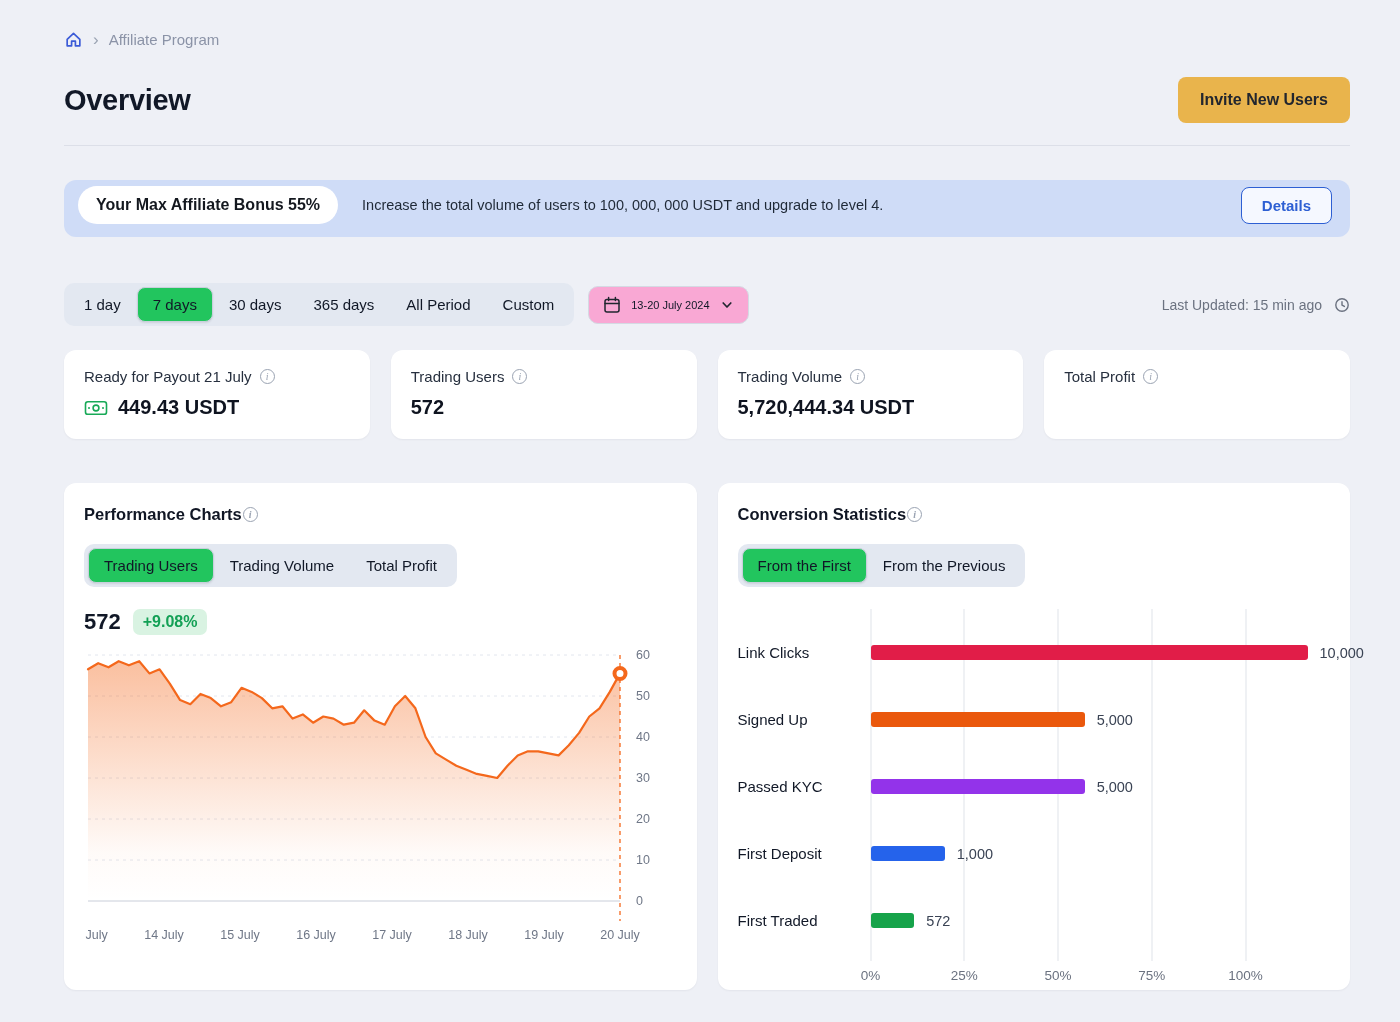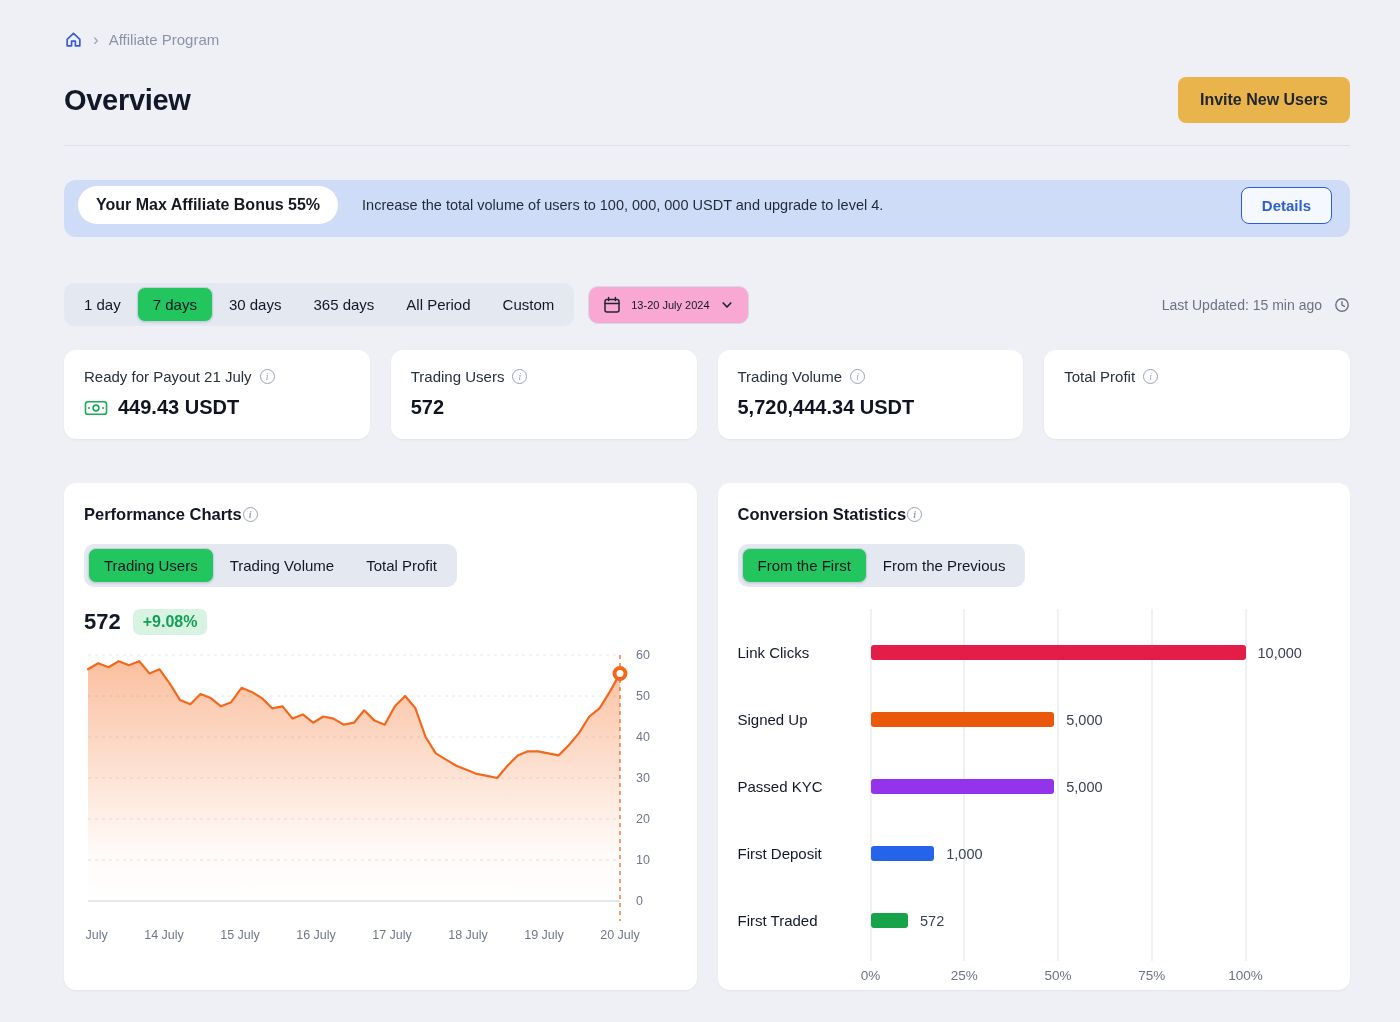--- a/index.html
+++ b/index.html
@@ -49,21 +49,21 @@
   .badge-up { background:#d9f3e2; color:#13a055; padding:4px 10px; border-radius:7px; font-size:16px; font-weight:600; }
   .line-chart { margin-top:4px; display:block; }
 
   
   .cs-chart { position:relative; margin-top:32px; }
   .cs-grid { position:absolute; left:133px; width:375px; top:-10px; height:352px; z-index:0; }
   .cs-gl { position:absolute; top:0; bottom:0; width:1px; background:#dfe3ea; transform:translateX(-0.5px); }
   .cs-rows { position:relative; z-index:1; }
   .cs-row { display:flex; align-items:center; height:67px; }
   .cs-label { width:133px; font-size:15px; color:#111827; }
-  .cs-track { width:375px; position:relative; height:15px; }
+  .cs-track { width:437px; position:relative; height:15px; }
   .cs-bar { height:15px; border-radius:3px; }
   .cs-val { position:absolute; top:50%; transform:translateY(-50%); font-size:14.5px; color:#3a4354; white-space:nowrap; }
   .cs-axis { margin-left:133px; width:375px; position:relative; height:22px; margin-top:14px; font-size:13.5px; color:#6b7280; }
   .cs-tick { position:absolute; transform:translateX(-50%); }
 </style>
 </head>
 <body>
 
 <div class="page">
 

